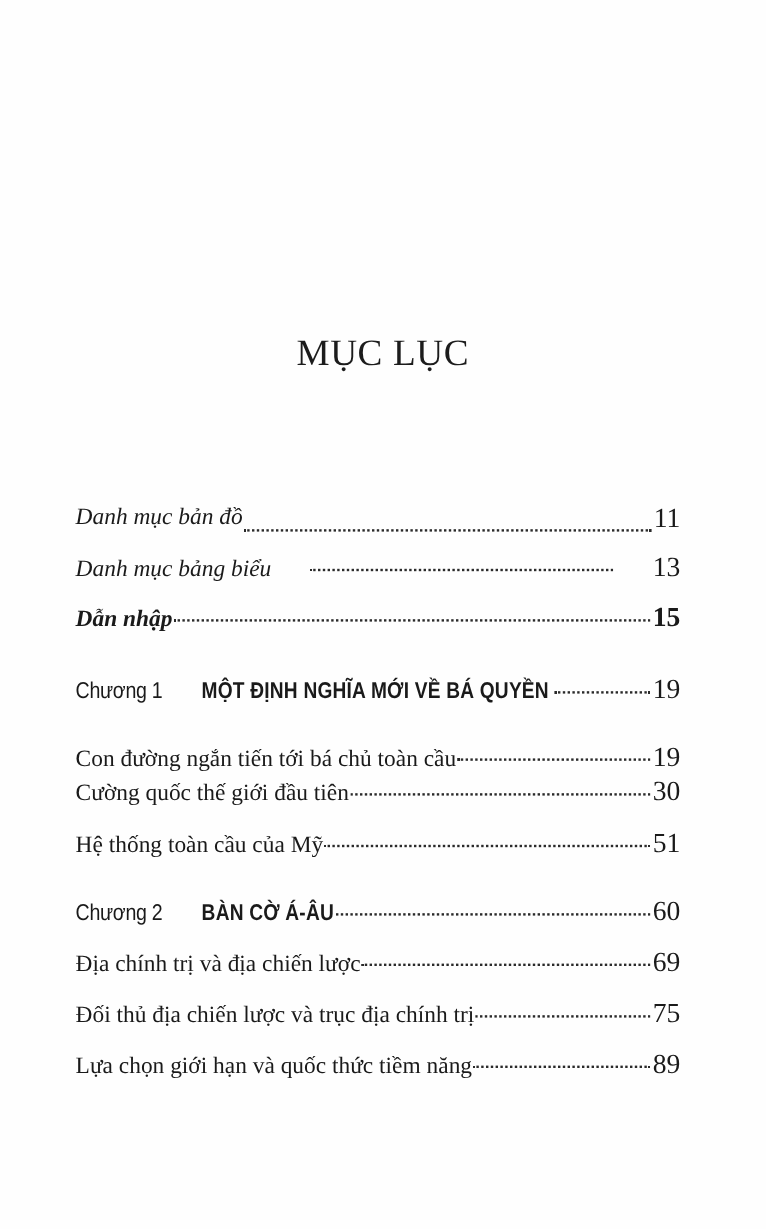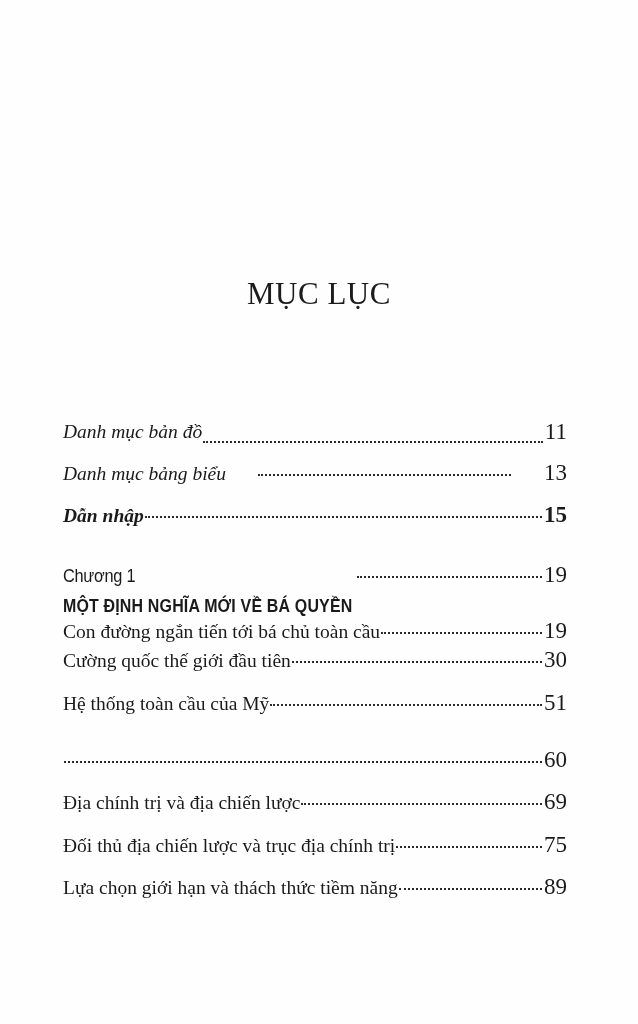--- a/index.html
+++ b/index.html
@@ -102,21 +102,20 @@
       font-weight: bold;
       font-size: 19px;
       display: inline-block;
       transform: scaleX(0.84);
       transform-origin: left center;
       letter-spacing: 0.2px;
     }
     .entry.chapter .label {
       display: flex;
       align-items: baseline;
-      flex-direction: column;
     }
   </style>
 </head>
 <body>
 
 <div class="page">
 
   <div class="ghost" style="top:112px;height:22px;">&nbsp;</div>
 
   <h1 class="title">MỤC LỤC</h1>
@@ -162,36 +161,40 @@
       <span class="page-num">30</span>
     </div>
 
     <div class="entry" style="top:688px;">
       <span class="label">Hệ thống toàn cầu của Mỹ</span>
       <span class="leader"></span>
       <span class="page-num">51</span>
     </div>
 
     <div class="entry chapter" style="top:745px;">
+      <span class="label">
+        <span class="chap-no">Chương 2</span>
+        <span class="chap-title" style="margin-right:-20px;">BÀN CỜ Á-ÂU</span>
+      </span>
       <span class="leader"></span>
       <span class="page-num">60</span>
     </div>
 
     <div class="entry" style="top:787px;">
       <span class="label">Địa chính trị và địa chiến lược</span>
       <span class="leader"></span>
       <span class="page-num">69</span>
     </div>
 
     <div class="entry" style="top:830px;justify-content:flex-end;">
       <span class="label">Đối thủ địa chiến lược và trục địa chính trị</span>
       <span class="leader"></span>
       <span class="page-num">75</span>
     </div>
 
     <div class="entry" style="top:872px;">
-      <span class="label">Lựa chọn giới hạn và thách thức tiềm năng</span>
+      <span class="label">Lựa chọn giới hạn và quốc thức tiềm năng</span>
       <span class="leader"></span>
       <span class="page-num">89</span>
     </div>
 
   </div>
 </div>
 
 </body></html>

